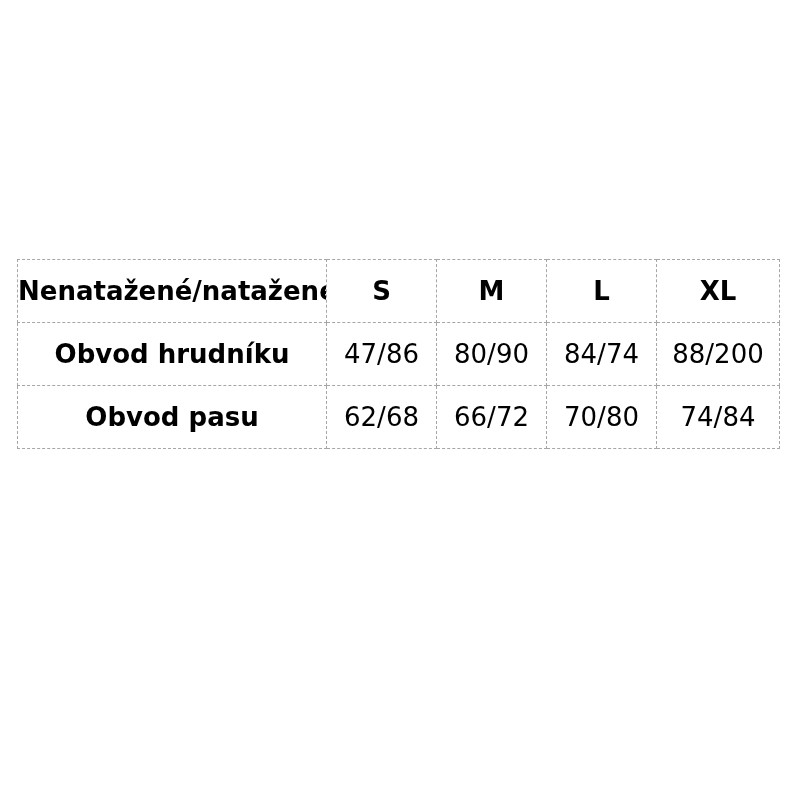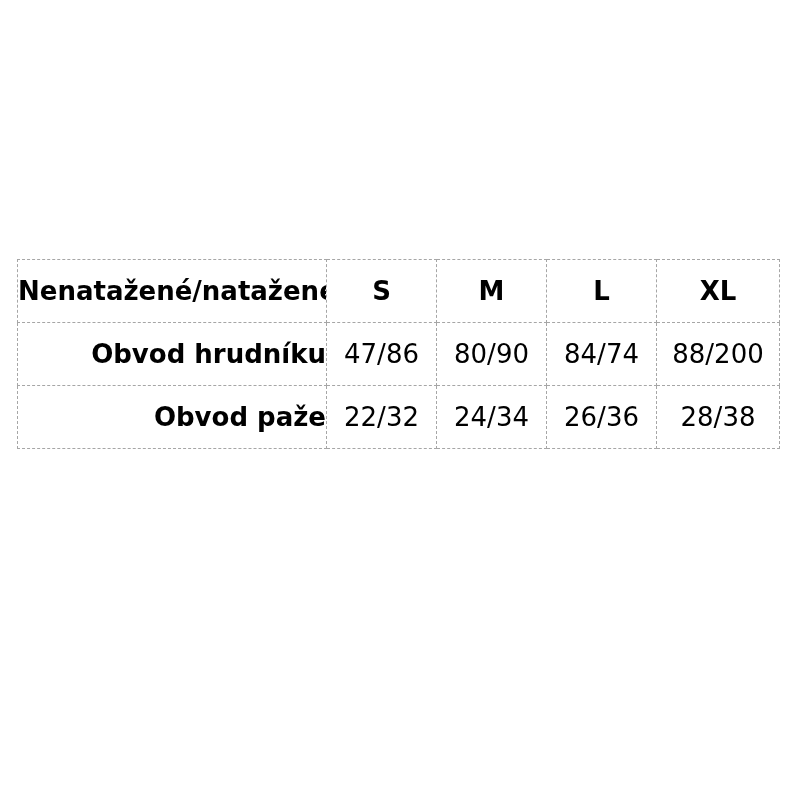--- a/index.html
+++ b/index.html
@@ -35,21 +35,20 @@
     font-size: 26px;
     color: #000000;
     overflow: hidden;
     white-space: nowrap;
   }
   table.size-table th {
     font-weight: bold;
   }
   table.size-table td.row-label {
     font-weight: bold;
-    text-align: right;
   }
   col.c-label { width: 309px; }
   col.c-s  { width: 110px; }
   col.c-m  { width: 110px; }
   col.c-l  { width: 110px; }
   col.c-xl { width: 123px; }
 </style>
 </head>
 <body>
 
@@ -74,22 +73,22 @@
     </thead>
     <tbody>
       <tr>
         <td class="row-label">Obvod hrudníku</td>
         <td>47/86</td>
         <td>80/90</td>
         <td>84/74</td>
         <td>88/200</td>
       </tr>
       <tr>
-        <td class="row-label">Obvod paže</td>
-        <td>22/32</td>
-        <td>24/34</td>
-        <td>26/36</td>
-        <td>28/38</td>
+        <td class="row-label">Obvod pasu</td>
+        <td>62/68</td>
+        <td>66/72</td>
+        <td>70/80</td>
+        <td>74/84</td>
       </tr>
     </tbody>
   </table>
 
 </div>
 
 </body></html>

